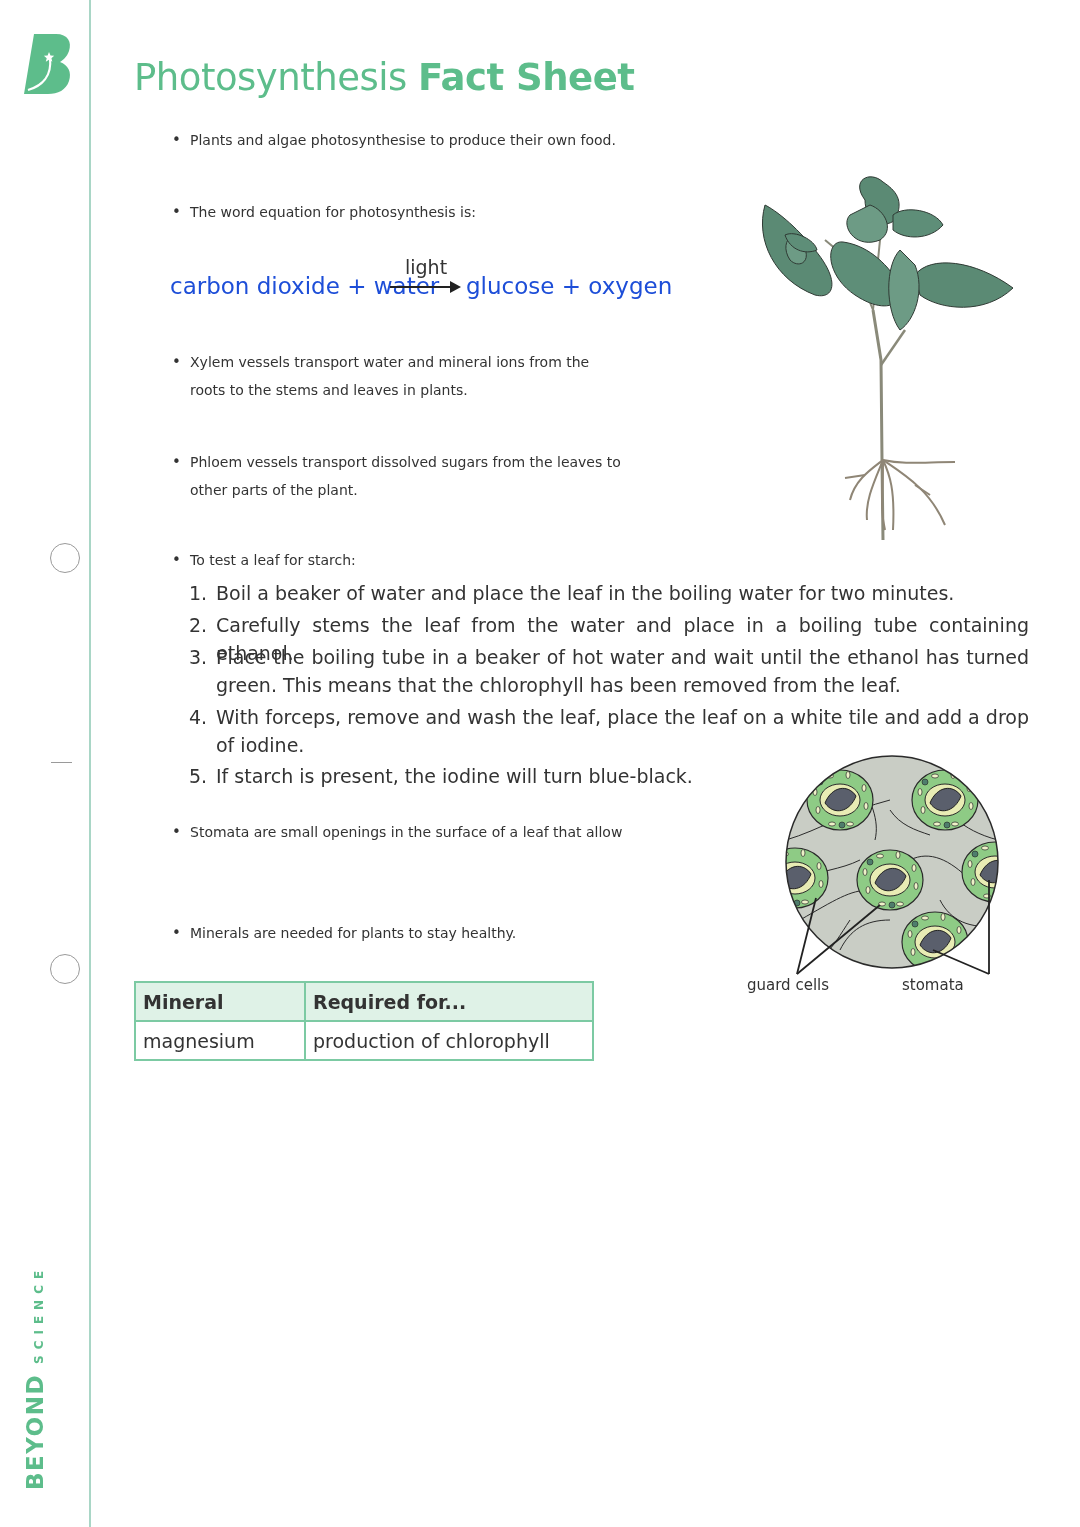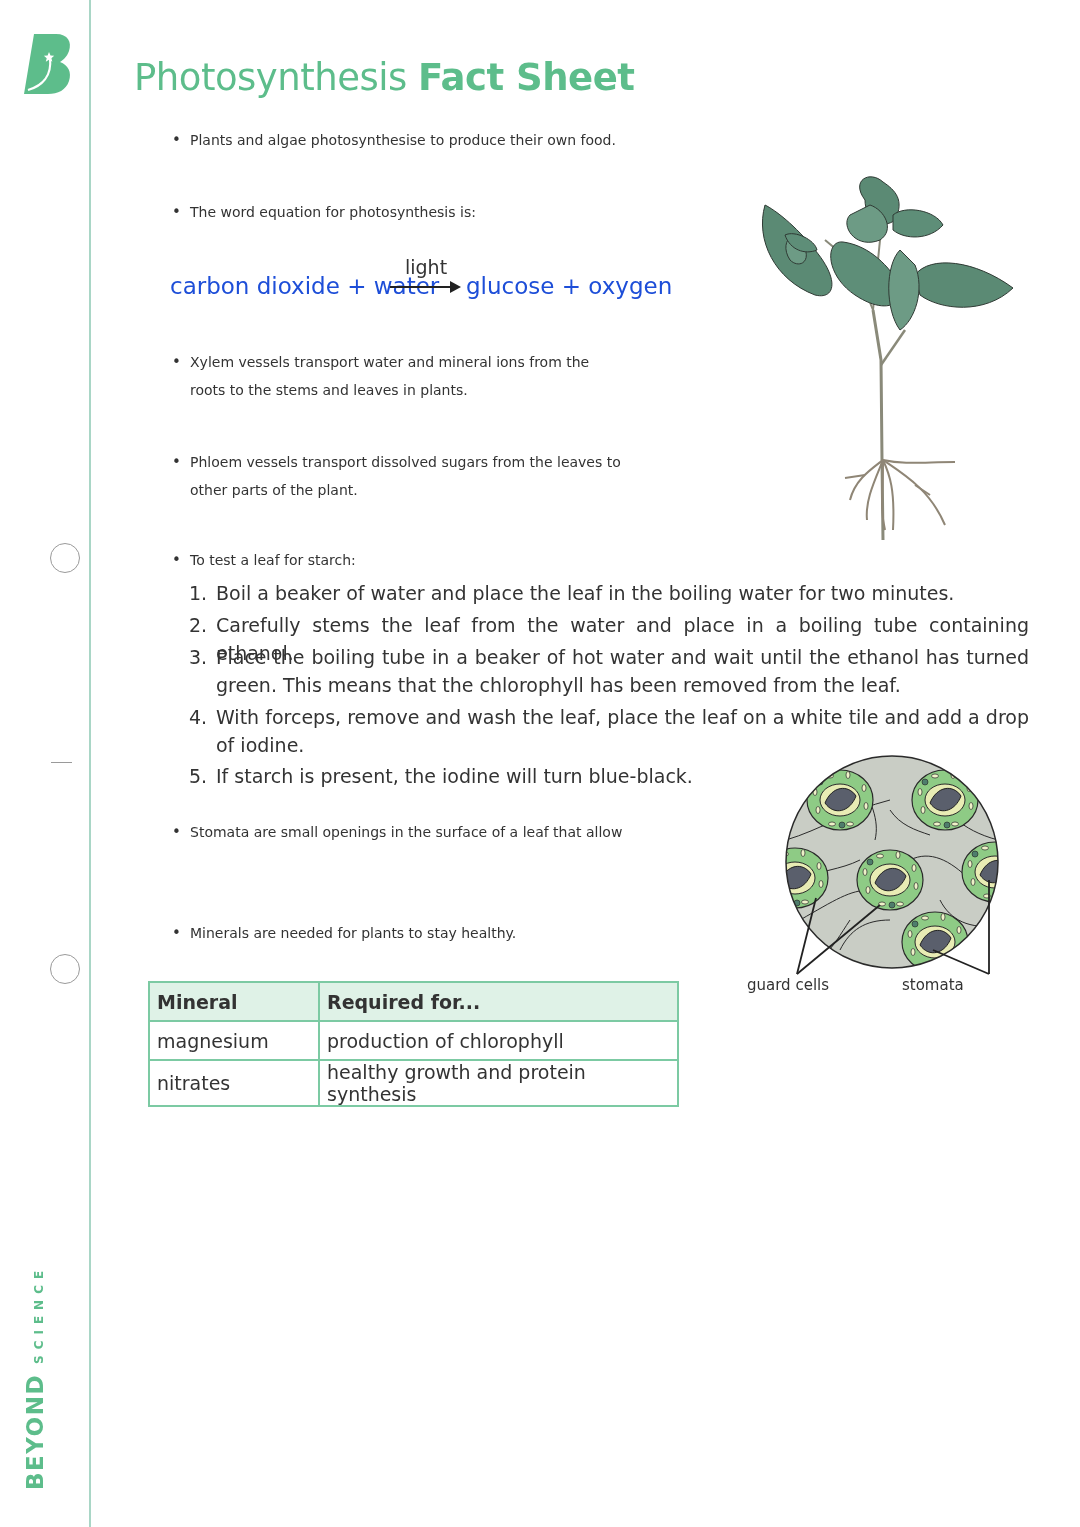--- a/index.html
+++ b/index.html
@@ -19,21 +19,21 @@
   .bullet { position:absolute; font-size:14px; line-height:28px; color:#333333;margin-left:20px; }
   .bullet::before { content:"•"; position:absolute; left:-18px; font-size:15px; }
   .step { position:absolute; left:189px; font-size:19px; line-height:28px; width:840px; text-align:justify; }
   .step .num { position:absolute; left:0; }
   .step .body { display:block; padding-left:27px; }
   .arrow-wrap { position:absolute; left:390px; top:256px; width:72px; height:40px; }
   .arrow-line { position:absolute; left:0; top:30px; width:62px; height:2px; background:#222; }
   .arrow-head { position:absolute; left:60px; top:25px; width:0; height:0; border-left:11px solid #222;
                 border-top:6px solid transparent; border-bottom:6px solid transparent; }
   .arrow-label { position:absolute; left:15px; top:0; font-size:19px; }
-  table.minerals { position:absolute; left:148px; top:981px; width:531px; border-collapse:collapse;
+  table.minerals { position:absolute; left:134px; top:981px; width:460px; border-collapse:collapse;
                    border:2px solid #7ccaa3; font-size:19px; }
   table.minerals td, table.minerals th { border:2px solid #7ccaa3; height:37px; padding:0 7px; text-align:left; }
   table.minerals th { background:#dff2e7; font-weight:bold; color:#333; }
   table.minerals td:first-child, table.minerals th:first-child { width:154px; }
   .plant { position:absolute; left:755px; top:170px; width:265px; height:370px; }
   .stomata { position:absolute; left:740px; top:750px; width:300px; height:260px; }
   .diag-label { position:absolute; font-size:15px; color:#333; }
 </style>
 </head>
 <body>
@@ -111,24 +111,20 @@
 
 <table class="minerals">
   <tbody>
       <tr>
     <th>Mineral</th>
     <th>Required for...</th>
   </tr>
   <tr>
     <td>magnesium</td>
     <td>production of chlorophyll</td>
-  </tr>
-  <tr>
-    <td>nitrates</td>
-    <td>healthy growth and protein synthesis</td>
   </tr>
 </tbody>
   </table>
 
 <svg class="plant" viewBox="0 0 265 370">
   <g stroke="#2f3a34" stroke-width="1" stroke-linejoin="round">
 
     <path d="M128 370 L127 290 L126 190 L118 140" stroke="#8a8a7a" stroke-width="3" fill="none"></path>
     <path d="M126 195 L150 160" stroke="#8a8a7a" stroke-width="2.5" fill="none"></path>
     <path d="M118 140 L100 95 L70 70" stroke="#8a8a7a" stroke-width="2" fill="none"></path>

